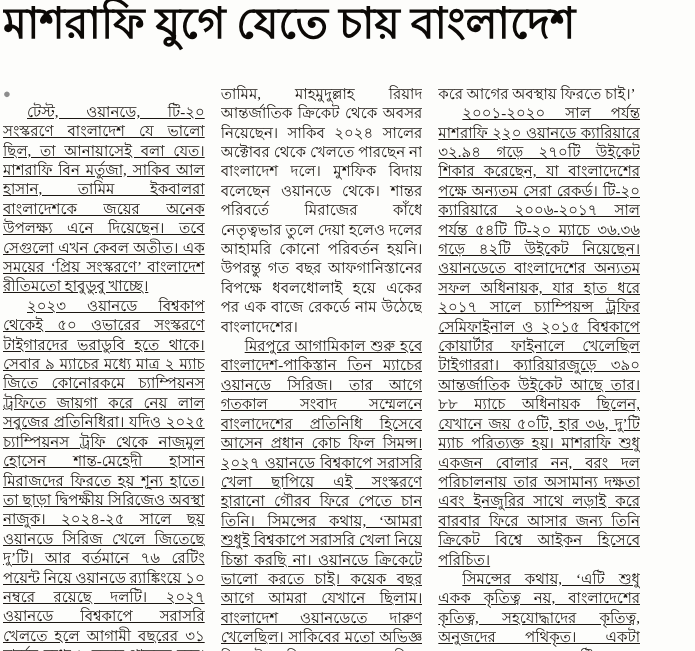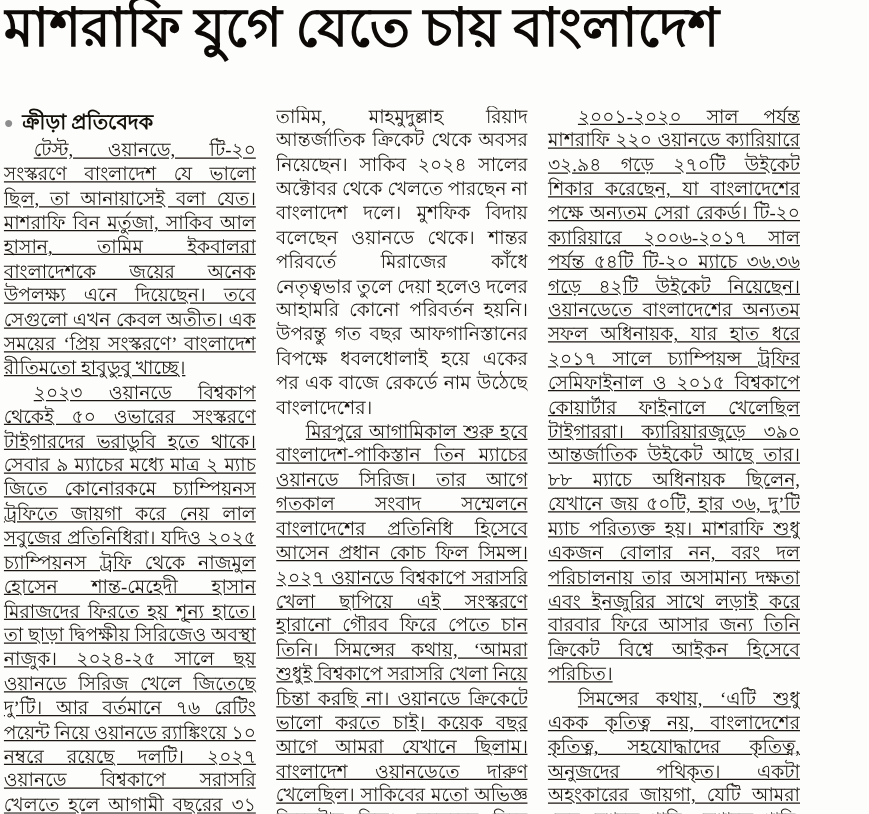--- a/index.html
+++ b/index.html
@@ -79,31 +79,31 @@
 
 <div class="clip">
 
   <h1 class="headline">মাশরাফি যুগে যেতে চায় বাংলাদেশ</h1>
 
   <div class="columns">
 
     <div class="col">
       <div class="byline">
         <span class="bullet">●</span>
-        <span>ক্রীড়া প্রতিবেদক</span>
       </div>
       <p class="ind">টেস্ট, ওয়ানডে, টি-২০ সংস্করণে বাংলাদেশ যে ভালো ছিল, তা আনায়াসেই বলা যেত। মাশরাফি বিন মর্তুজা, সাকিব আল হাসান, তামিম ইকবালরা বাংলাদেশকে জয়ের অনেক উপলক্ষ্য এনে দিয়েছেন। তবে সেগুলো এখন কেবল অতীত। এক সময়ের ‘প্রিয় সংস্করণে’ বাংলাদেশ রীতিমতো হাবুডুবু খাচ্ছে।</p>
       <p class="ind">২০২৩ ওয়ানডে বিশ্বকাপ থেকেই ৫০ ওভারের সংস্করণে টাইগারদের ভরাডুবি হতে থাকে। সেবার ৯ ম্যাচের মধ্যে মাত্র ২ ম্যাচ জিতে কোনোরকমে চ্যাম্পিয়নস ট্রফিতে জায়গা করে নেয় লাল সবুজের প্রতিনিধিরা। যদিও ২০২৫ চ্যাম্পিয়নস ট্রফি থেকে নাজমুল হোসেন শান্ত-মেহেদী হাসান মিরাজদের ফিরতে হয় শূন্য হাতে। তা ছাড়া দ্বিপক্ষীয় সিরিজেও অবস্থা নাজুক। ২০২৪-২৫ সালে ছয় ওয়ানডে সিরিজ খেলে জিতেছে দু’টি। আর বর্তমানে ৭৬ রেটিং পয়েন্ট নিয়ে ওয়ানডে র‍্যাঙ্কিংয়ে ১০ নম্বরে রয়েছে দলটি। ২০২৭ ওয়ানডে বিশ্বকাপে সরাসরি খেলতে হলে আগামী বছরের ৩১ মার্চের মধ্যে ৯ নম্বরে থাকতে হবে। যেখানে পাকিস্তান, অস্ট্রেলিয়া, নিউজিল্যান্ডের মতো দলের বিপক্ষেও খেলতে হবে বাংলাদেশকে।</p>
 
     </div>
 
     <div class="col">
       <p>তামিম, মাহমুদুল্লাহ রিয়াদ আন্তর্জাতিক ক্রিকেট থেকে অবসর নিয়েছেন। সাকিব ২০২৪ সালের অক্টোবর থেকে খেলতে পারছেন না বাংলাদেশ দলে। মুশফিক বিদায় বলেছেন ওয়ানডে থেকে। শান্তর পরিবর্তে মিরাজের কাঁধে নেতৃত্বভার তুলে দেয়া হলেও দলের আহামরি কোনো পরিবর্তন হয়নি। উপরন্তু গত বছর আফগানিস্তানের বিপক্ষে ধবলধোলাই হয়ে একের পর এক বাজে রেকর্ডে নাম উঠেছে বাংলাদেশের।</p>
       <p class="ind">মিরপুরে আগামিকাল শুরু হবে বাংলাদেশ-পাকিস্তান তিন ম্যাচের ওয়ানডে সিরিজ। তার আগে গতকাল সংবাদ সম্মেলনে বাংলাদেশের প্রতিনিধি হিসেবে আসেন প্রধান কোচ ফিল সিমন্স। ২০২৭ ওয়ানডে বিশ্বকাপে সরাসরি খেলা ছাপিয়ে এই সংস্করণে হারানো গৌরব ফিরে পেতে চান তিনি। সিমন্সের কথায়, ‘আমরা শুধুই বিশ্বকাপে সরাসরি খেলা নিয়ে চিন্তা করছি না। ওয়ানডে ক্রিকেটে ভালো করতে চাই। কয়েক বছর আগে আমরা যেখানে ছিলাম। বাংলাদেশ ওয়ানডেতে দারুণ খেলেছিল। সাকিবের মতো অভিজ্ঞ ক্রিকেটার ছিল। ছেলেদের নিয়ে কাজ করছি এবং আমাদের যে প্রতিভাবান ক্রিকেটার রয়েছে, তাদের নিয়ে কাজ</p>
     </div>
 
     <div class="col">
+      <p>করে আগের অবস্থায় ফিরতে চাই।’</p>
       <p class="ind">২০০১-২০২০ সাল পর্যন্ত মাশরাফি ২২০ ওয়ানডে ক্যারিয়ারে ৩২.৯৪ গড়ে ২৭০টি উইকেট শিকার করেছেন, যা বাংলাদেশের পক্ষে অন্যতম সেরা রেকর্ড। টি-২০ ক্যারিয়ারে ২০০৬-২০১৭ সাল পর্যন্ত ৫৪টি টি-২০ ম্যাচে ৩৬.৩৬ গড়ে ৪২টি উইকেট নিয়েছেন। ওয়ানডেতে বাংলাদেশের অন্যতম সফল অধিনায়ক, যার হাত ধরে ২০১৭ সালে চ্যাম্পিয়ন্স ট্রফির সেমিফাইনাল ও ২০১৫ বিশ্বকাপে কোয়ার্টার ফাইনালে খেলেছিল টাইগাররা। ক্যারিয়ারজুড়ে ৩৯০ আন্তর্জাতিক উইকেট আছে তার। ৮৮ ম্যাচে অধিনায়ক ছিলেন, যেখানে জয় ৫০টি, হার ৩৬, দু’টি ম্যাচ পরিত্যক্ত হয়। মাশরাফি শুধু একজন বোলার নন, বরং দল পরিচালনায় তার অসামান্য দক্ষতা এবং ইনজুরির সাথে লড়াই করে বারবার ফিরে আসার জন্য তিনি ক্রিকেট বিশ্বে আইকন হিসেবে পরিচিত।</p>
       <p class="ind">সিমন্সের কথায়, ‘এটি শুধু একক কৃতিত্ব নয়, বাংলাদেশের কৃতিত্ব, সহযোদ্ধাদের কৃতিত্ব, অনুজদের পথিকৃত। একটা অহংকারের জায়গা, যেটি আমরা ফের দেখতে পারি- দেখাতে পারি, পথচলা নতুন করে শুরু হোক এখন থেকেই।’</p>
     </div>
 
   </div>
 </div>
 
 </body></html>

